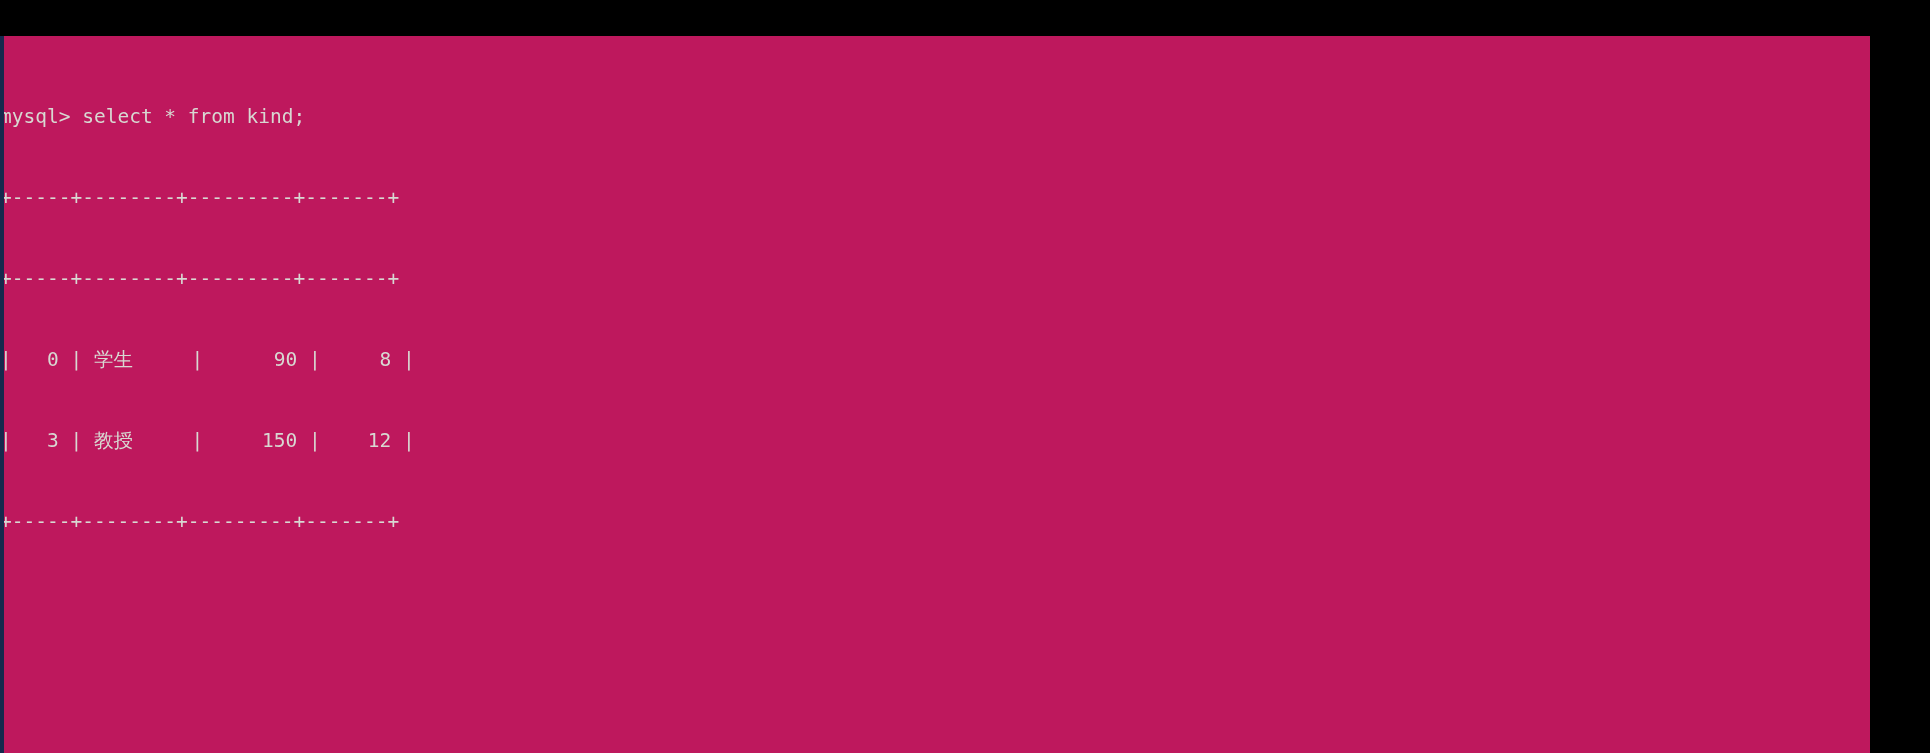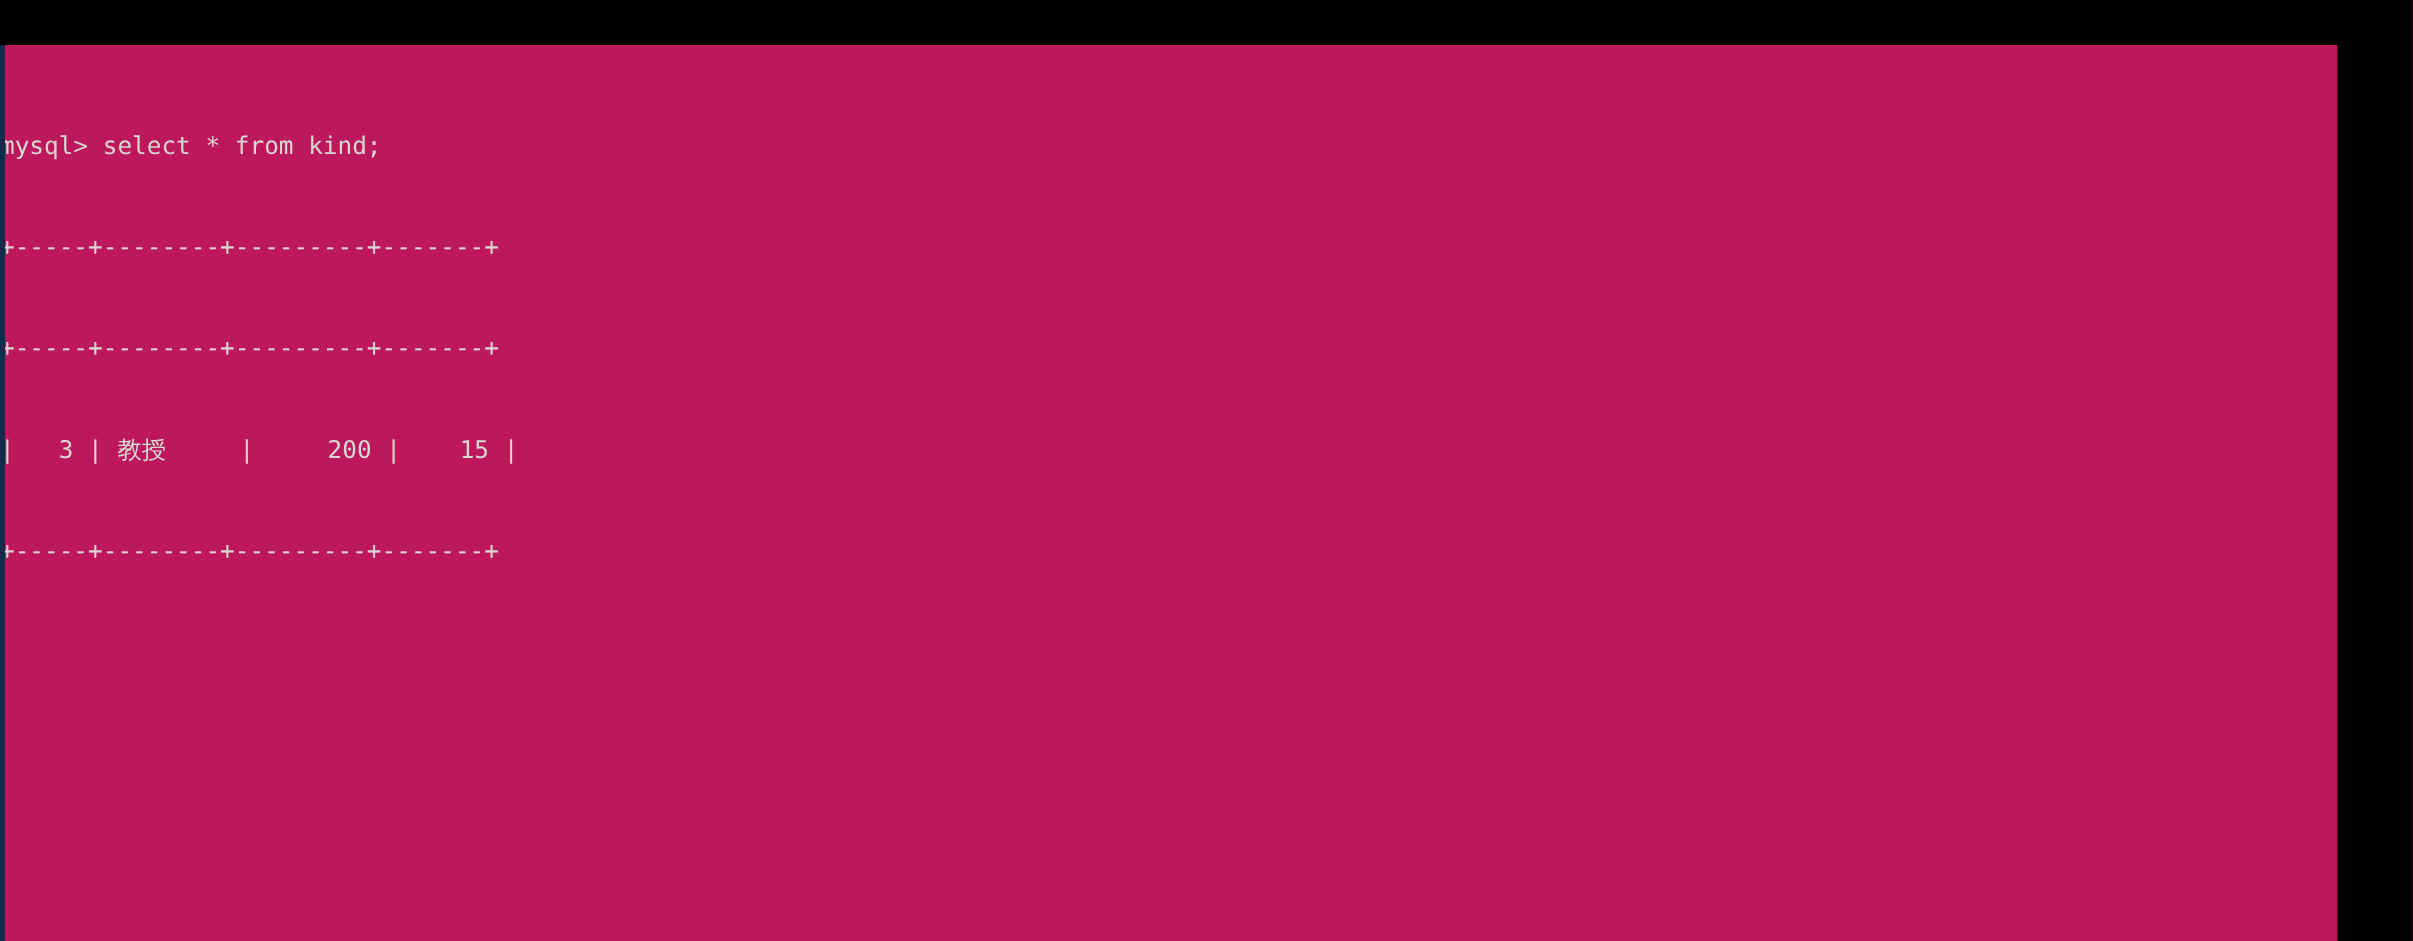--- a/index.html
+++ b/index.html
@@ -58,21 +58,22 @@
 <body>
 
 <div id="terminal">
 
   <div id="left-edge-strip"></div>
 
   <div id="console-output">
     <div class="line">mysql&gt; select * from kind;</div>
     <div class="line">+-----+--------+---------+-------+</div>
     <div class="line">+-----+--------+---------+-------+</div>
-    <div class="line">|   3 | 教授     |     200 |    15 |</div>
+    <div class="line">|   0 | 学生     |      90 |     8 |</div>
+    <div class="line">|   3 | 教授     |     150 |    12 |</div>
     <div class="line">+-----+--------+---------+-------+</div>
     
     
     
     
     
     
     
     
     

